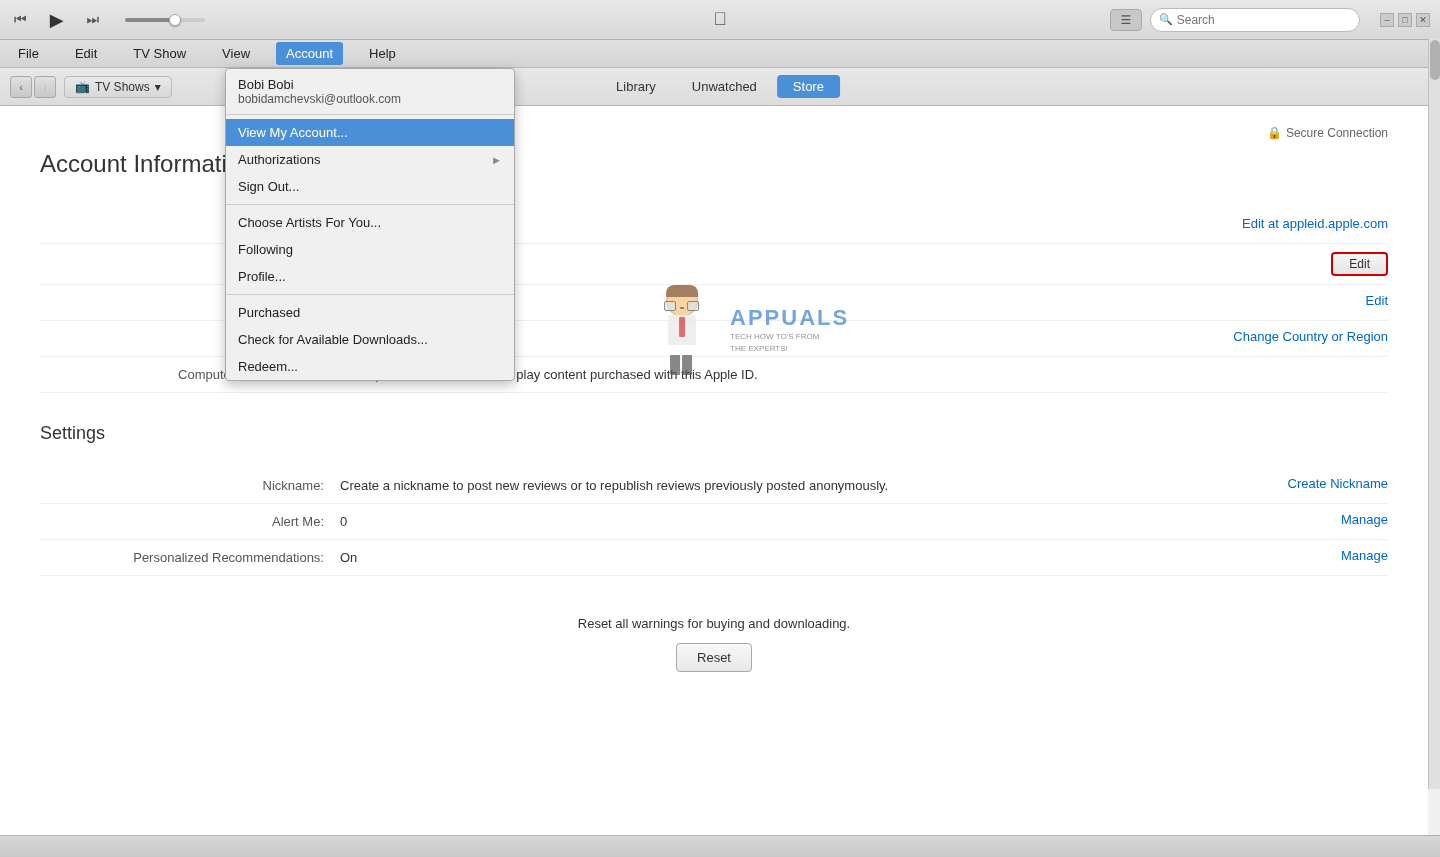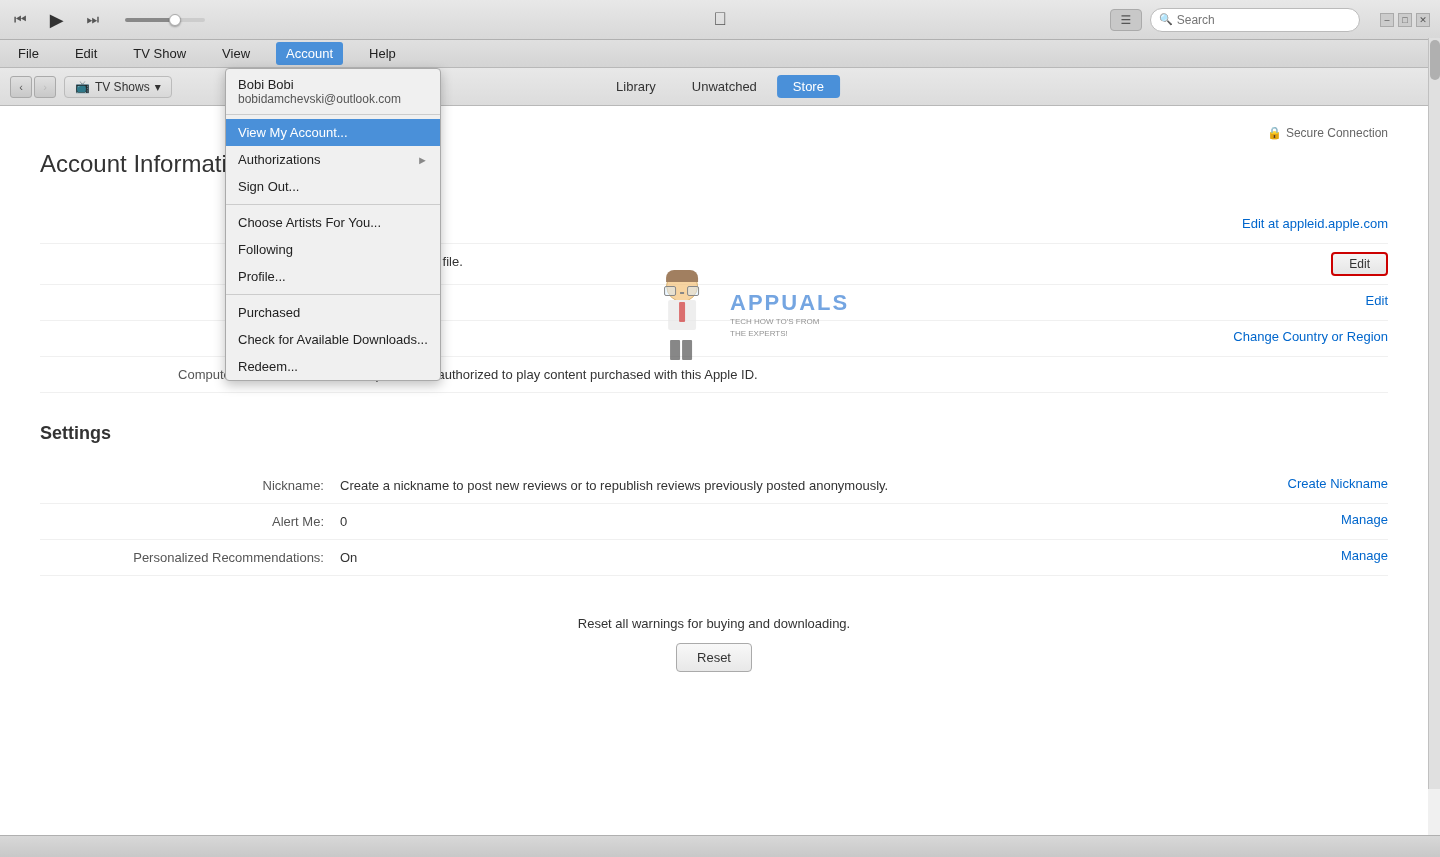--- a/index.html
+++ b/index.html
@@ -312,33 +312,33 @@
       color: #333;
     }
     .edit-btn.highlighted {
       border: 2px solid #cc0000;
     }
 
     
     .watermark {
       position: absolute;
       left: 50%;
-      top: 164px;
+      top: 179px;
       transform: translateX(-30%);
       opacity: 0.7;
       pointer-events: none;
       z-index: 5;
     }
 
     .settings-section {
       padding: 10px 40px 20px;
     }
     .settings-title {
       font-size: 18px;
-      font-weight: 700;
+      font-weight: 400;
       color: #333;
       margin-bottom: 16px;
       padding-bottom: 8px;
     }
 
     .reset-section {
       padding: 20px 40px;
       display: flex;
       flex-direction: column;
       align-items: center;
@@ -356,21 +356,21 @@
       font-size: 13px;
       cursor: pointer;
       color: #333;
     }
 
     
     .dropdown-menu {
       position: absolute;
       top: 68px;
       left: 225px;
-      width: 216px;
+      width: 290px;
       background: #f0f0f0;
       border: 1px solid #aaa;
       border-radius: 4px;
       box-shadow: 0 4px 12px rgba(0,0,0,0.25);
       z-index: 1000;
       padding: 0;
     }
     .dropdown-header {
       padding: 8px 12px 4px;
     }

